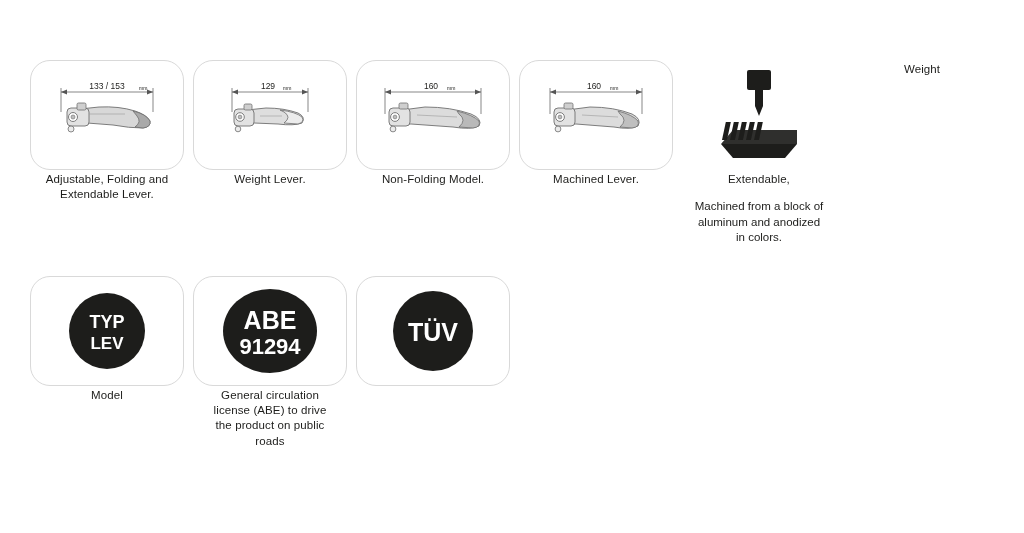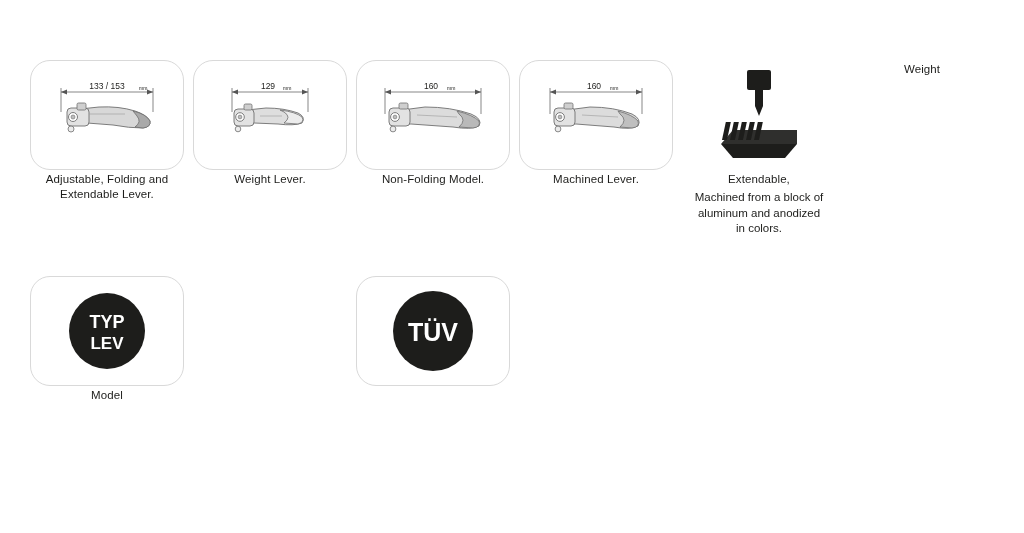--- a/index.html
+++ b/index.html
@@ -51,21 +51,21 @@
   }
   .caption {
     margin-top: 2px;
     font-size: 11.5px;
     font-weight: normal;
     line-height: 1.32;
     text-align: center;
     letter-spacing: 0.1px;
   }
   .subcaption {
-    margin-top: 3px;
+    margin-top: 12px;
     font-size: 11.5px;
     font-weight: normal;
     line-height: 1.35;
     text-align: center;
   }
   .dim-svg { display: block; }
 
   
   .panel.noborder { border: none; }
 </style>
@@ -214,20 +214,28 @@
         <svg width="100" height="100" viewBox="0 0 100 100">
           <circle cx="50" cy="50" r="38" fill="#1d1d1b"></circle>
           <text x="50" y="47" font-family="Liberation Sans, sans-serif" font-size="18" font-weight="bold" fill="#ffffff" text-anchor="middle">TYP</text>
           <text x="50" y="68" font-family="Liberation Sans, sans-serif" font-size="17" font-weight="bold" fill="#ffffff" text-anchor="middle">LEV</text>
         </svg>
       </div>
       <div class="caption">Model</div>
     </div>
 
     <div class="cell">
+      <div class="panel">
+        <svg width="110" height="105" viewBox="0 0 110 105">
+          <ellipse cx="55" cy="52" rx="47" ry="42" fill="#1d1d1b"></ellipse>
+          <text x="55" y="50" font-family="Liberation Sans, sans-serif" font-size="25" font-weight="bold" fill="#ffffff" text-anchor="middle">ABE</text>
+          <text x="55" y="75" font-family="Liberation Sans, sans-serif" font-size="22" font-weight="bold" fill="#ffffff" text-anchor="middle">91294</text>
+        </svg>
+      </div>
+      <div class="caption">General circulation license (ABE) to drive the product on public roads</div>
     </div>
 
     <div class="cell">
       <div class="panel">
         <svg width="100" height="100" viewBox="0 0 100 100">
           <circle cx="50" cy="50" r="40" fill="#1d1d1b"></circle>
           <text x="50" y="60" font-family="Liberation Sans, sans-serif" font-size="25" font-weight="bold" fill="#ffffff" text-anchor="middle">TÜV</text>
         </svg>
       </div>
     </div>

